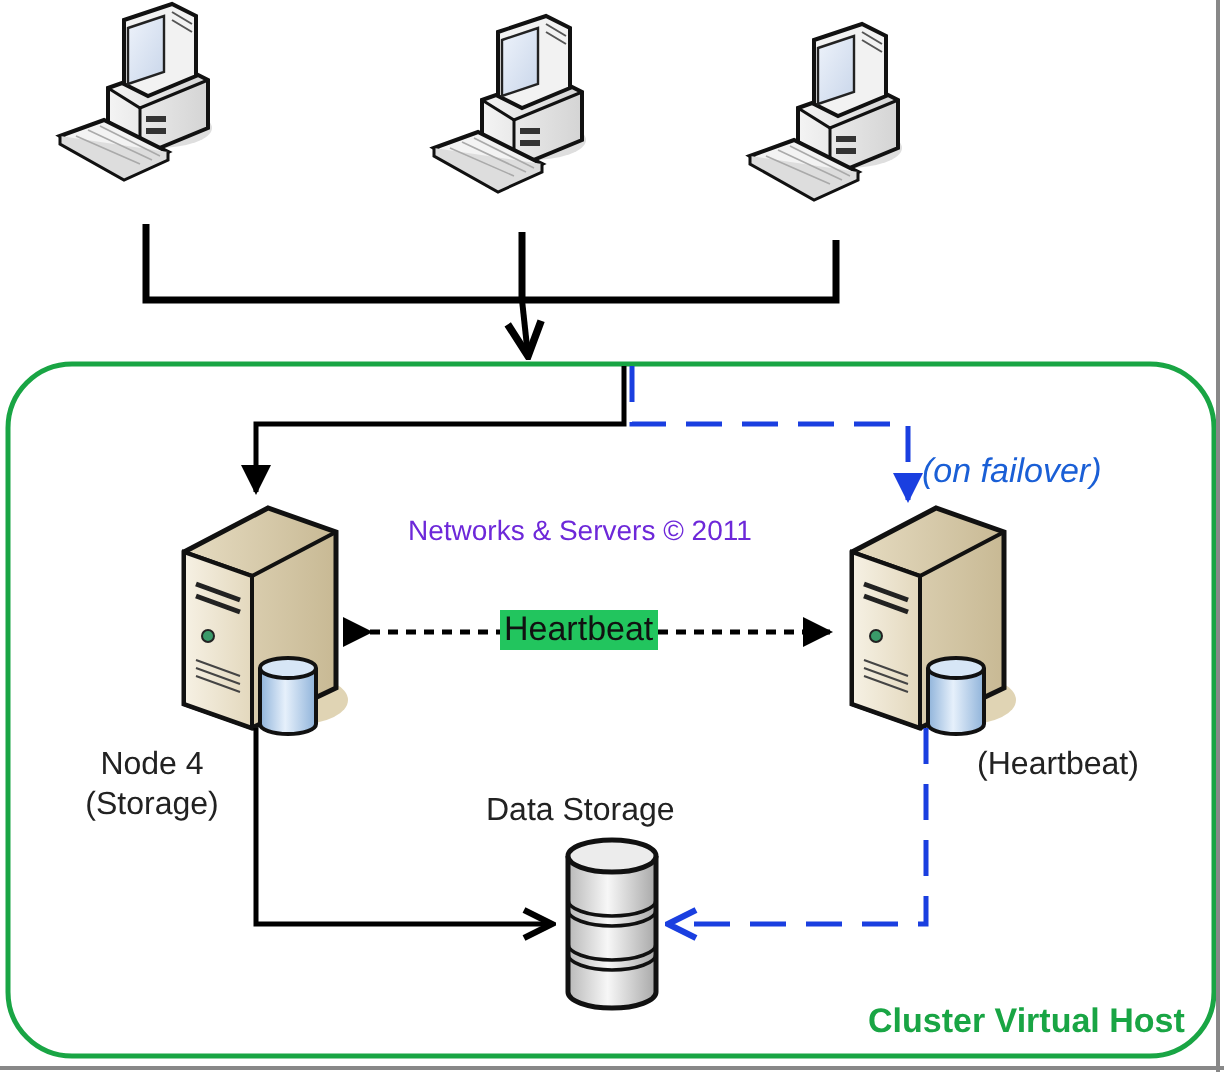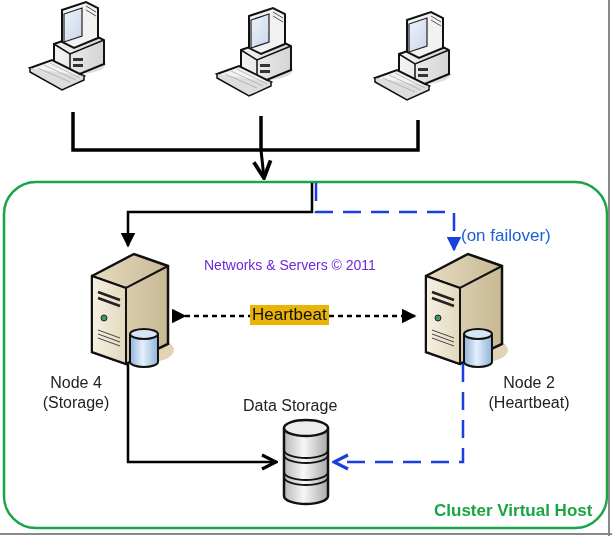--- a/index.html
+++ b/index.html
@@ -1,22 +1,22 @@
 <!DOCTYPE html>
 <html><head>
 <meta charset="utf-8">
 <style>
   html,body{margin:0;padding:0;background:#fff;}
   body{width:612px;height:536px;position:relative;overflow:hidden;font-family:"Liberation Sans",sans-serif;}
   #canvas{position:absolute;left:0;top:0;width:612px;height:536px;}
   .lbl{position:absolute;font-family:"Liberation Sans",sans-serif;color:#222;white-space:nowrap;}
   .node-label{font-size:16px;text-align:center;line-height:20px;}
   .wm{font-size:14px;color:#6d28d9;}
-  .hb{font-size:17px;color:#111;background:#eab308;padding:0 2px;}
-  .fail{font-size:17px;color:#1a5fd6;}
+  .hb{font-size:17px;color:#111;background:#22c55e;padding:0 2px;}
+  .fail{font-size:17px;color:#1a5fd6;font-style:italic;}
   .cluster{font-size:17px;font-weight:bold;color:#19a544;}
   .ds{font-size:16px;text-align:center;}
 </style>
 </head>
 <body>
 
 <svg id="canvas" width="612" height="536" viewBox="0 0 612 536" xmlns="http://www.w3.org/2000/svg">
   <defs>
     <linearGradient id="screenG" x1="0" y1="0" x2="1" y2="1">
       <stop offset="0" stop-color="#eef3fb"></stop>
@@ -126,18 +126,17 @@
 
 <div class="lbl wm" style="left:204px;top:257px;">Networks &amp; Servers © 2011</div>
 <div class="lbl hb" style="left:250px;top:305px;">Heartbeat</div>
 <div class="lbl fail" style="left:461px;top:226px;">(on failover)</div>
 
 <div class="lbl node-label" style="left:28px;top:373px;width:96px;">
   <div>Node 4</div>
   <div>(Storage)</div>
 </div>
 <div class="lbl node-label" style="left:474px;top:373px;width:110px;">
-  <div>Node 2</div>
   <div>(Heartbeat)</div>
 </div>
 
 <div class="lbl ds" style="left:243px;top:397px;">Data Storage</div>
 <div class="lbl cluster" style="left:402px;top:501px;margin-left:32px;">Cluster Virtual Host</div>
 
 </body></html>

